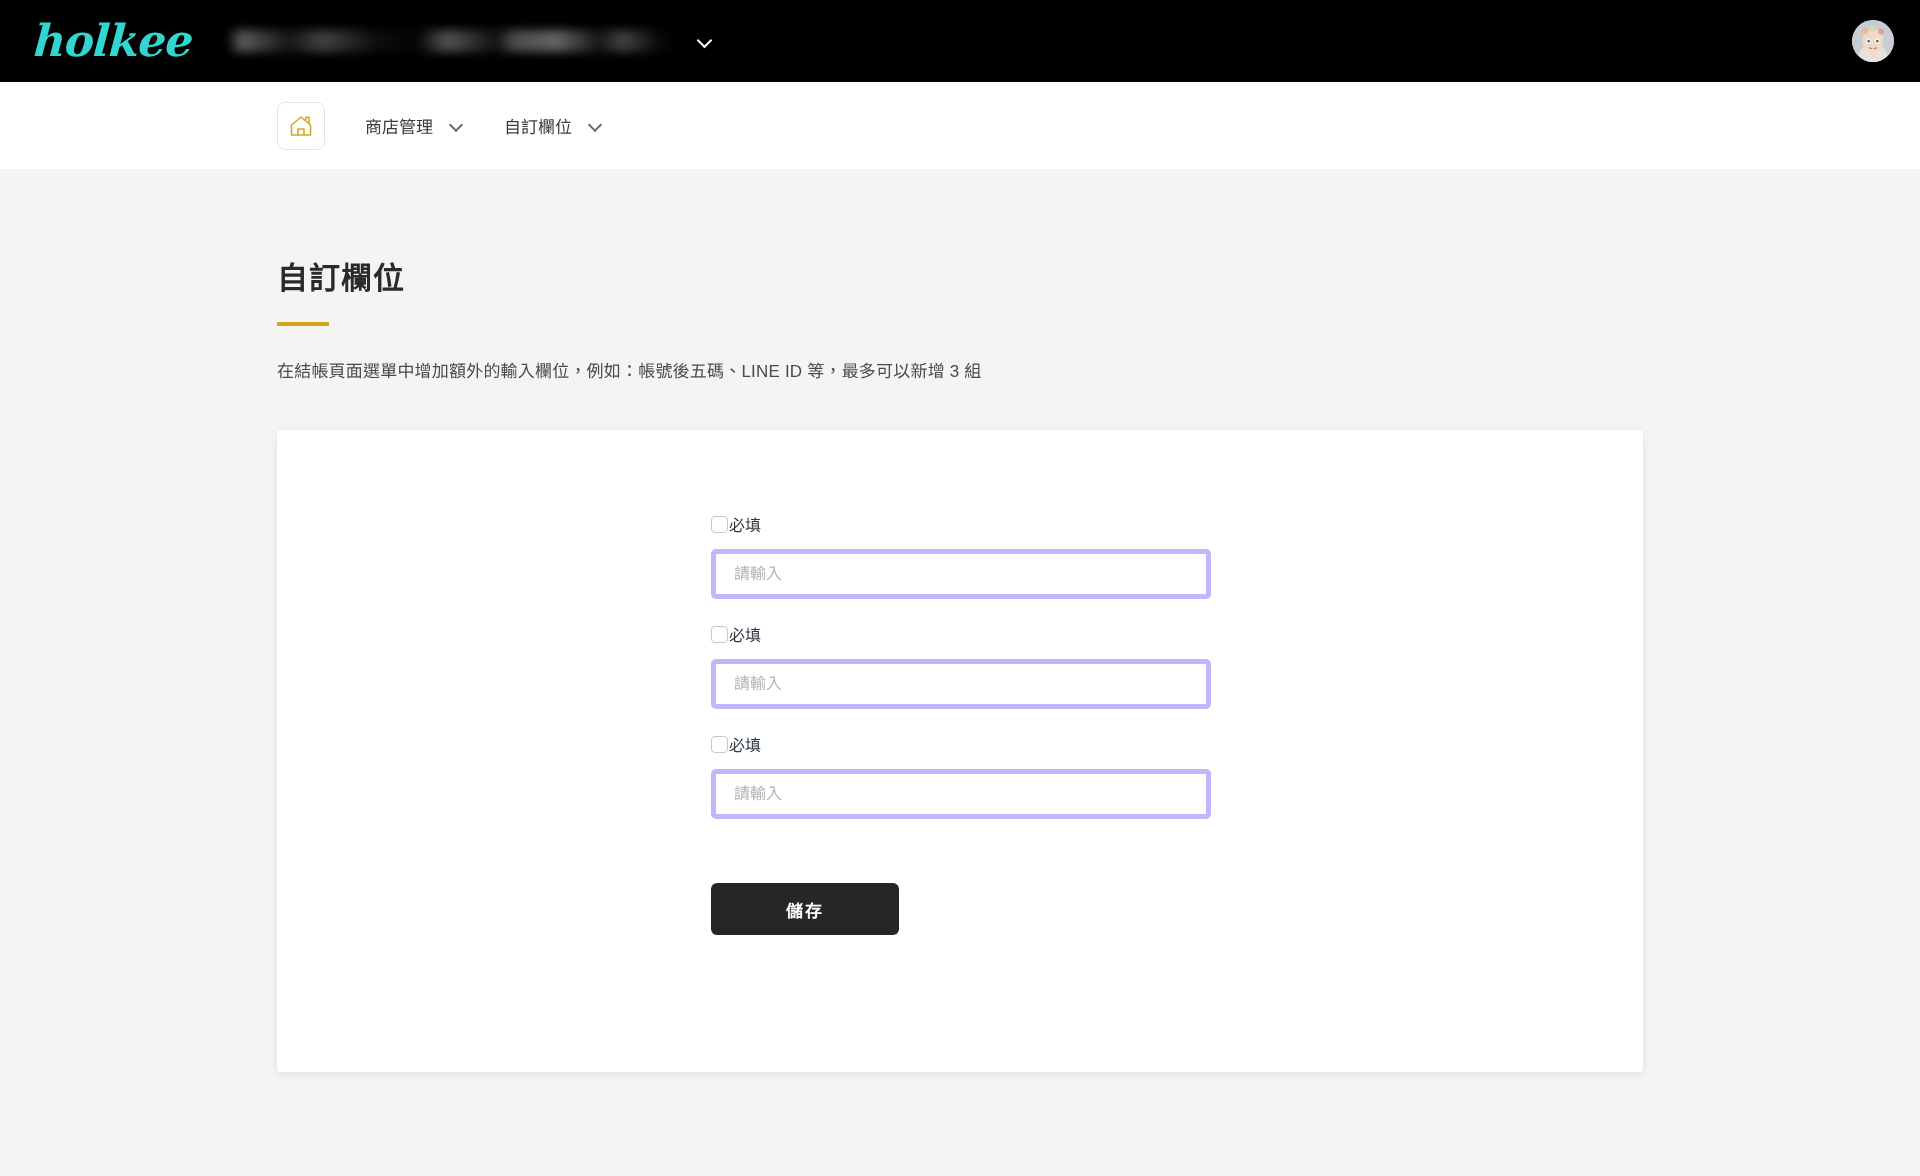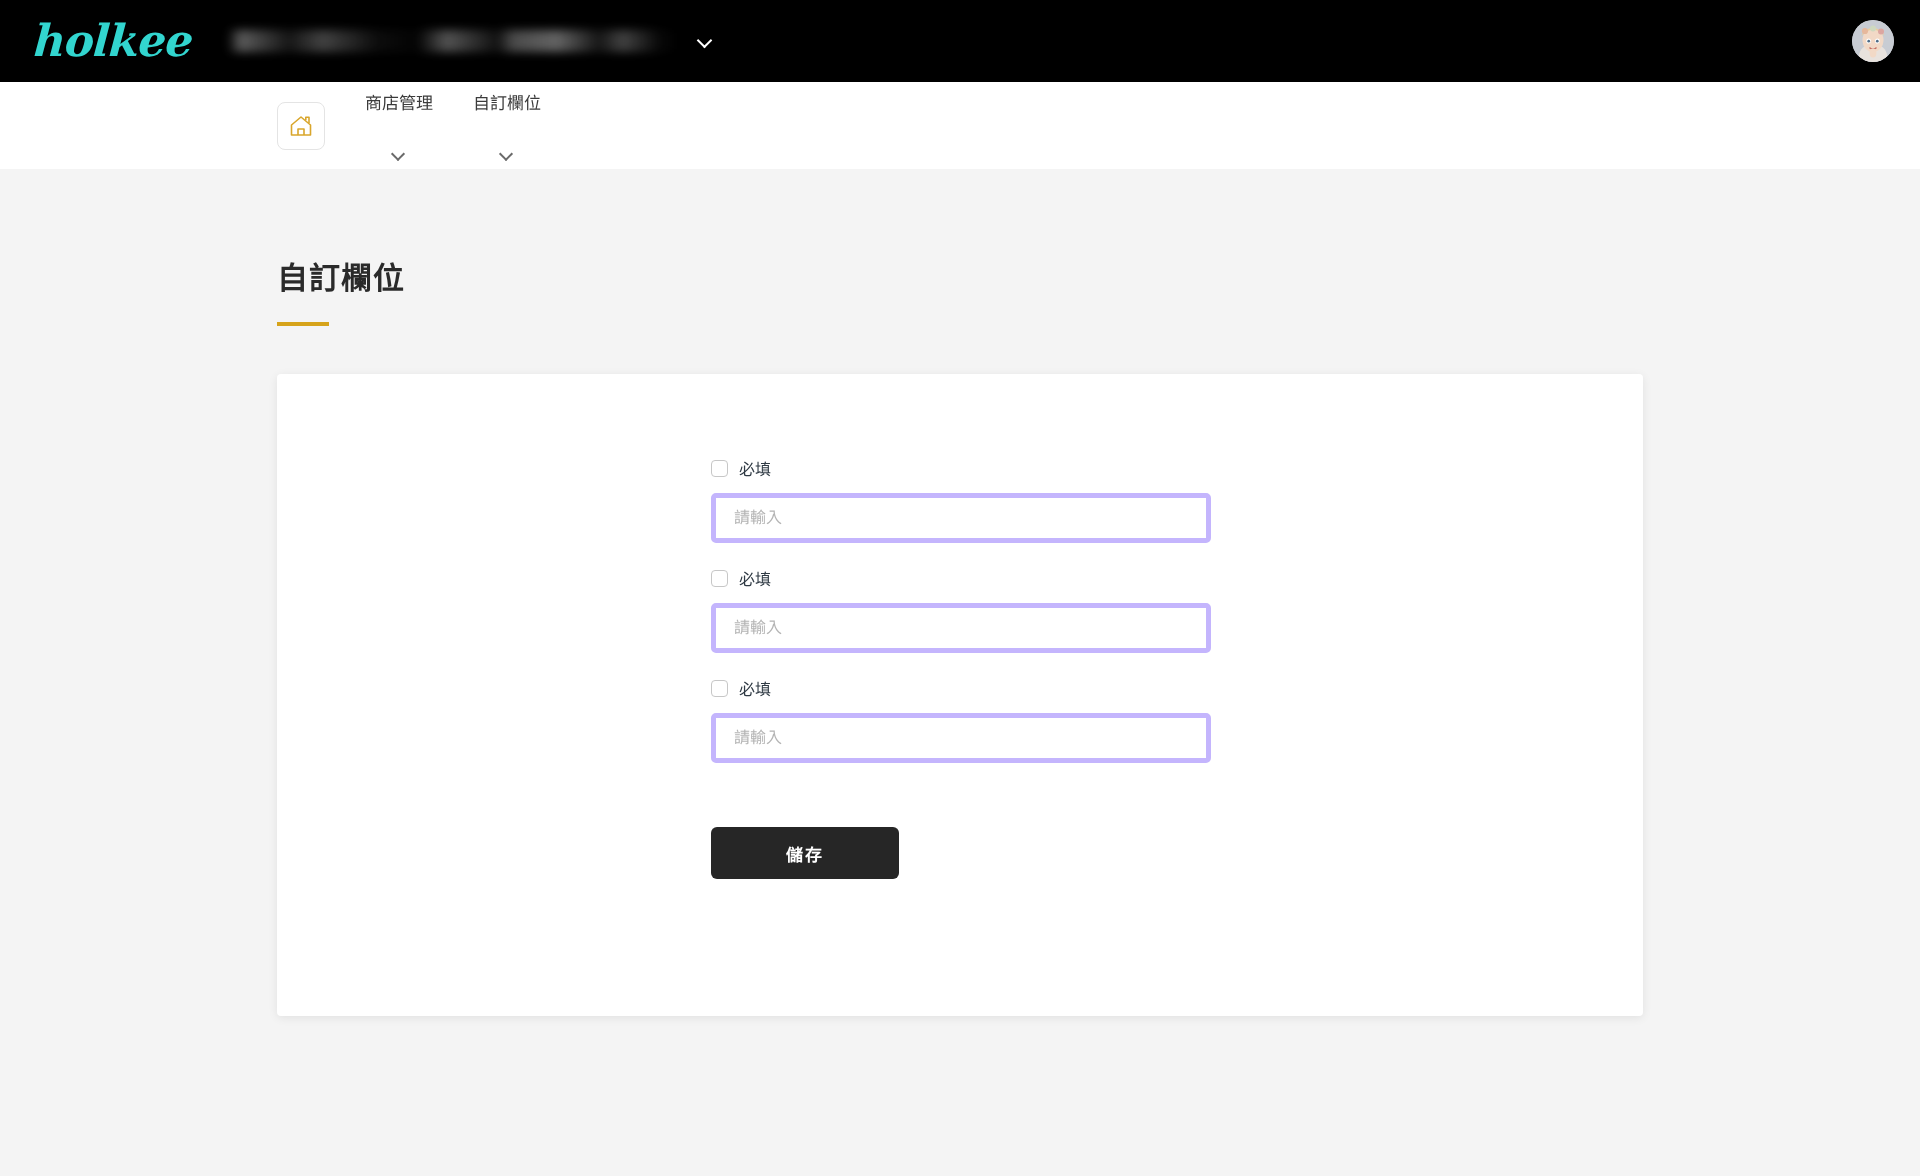--- a/index.html
+++ b/index.html
@@ -107,24 +107,23 @@
     align-items: center;
     justify-content: center;
     cursor: pointer;
     background: #fff;
     flex: none;
   }
   .home-btn svg { display:block; }
   .crumb {
     display: flex;
     align-items: center;
-    gap: 34px;
+    gap: 17px;
     margin-left: 40px;
     cursor: pointer;
-    flex-direction: column;
   }
   .crumb-label {
     font-size: 17px;
     color: #3b3b3b;
     white-space: nowrap;
   }
   .chev-dark {
     width: 14px; height: 14px;
     position: relative;
     flex: none;
@@ -187,21 +186,21 @@
     font-size: 19px;
     font-weight: 700;
     color: #1f1f1f;
     margin: 0 0 33px 0;
     letter-spacing: .5px;
   }
   .field-group { margin-bottom: 23px; }
   .checkrow {
     display: flex;
     align-items: center;
-    gap: 11px;
+    gap: 1px;
     margin-bottom: 13px;
     cursor: pointer;
     width: max-content;
   }
   .checkbox {
     width: 17px; height: 17px;
     border: 1.6px solid #c7c7c7;
     border-radius: 4px;
     background: #fff;
     flex: none;
@@ -293,20 +292,21 @@
   <div class="crumb">
     <span class="crumb-label">自訂欄位</span>
     <span class="chev-dark"></span>
   </div>
 </div>
 
 <div class="page">
 
   <h1 class="page-title">自訂欄位</h1>
   <div class="title-rule"></div>
+  <div class="page-desc">在結帳頁面選單中增加額外的輸入欄位，例如：帳號後五碼、LINE ID 等，最多可以新增 3 組</div>
 
   <div class="card">
     <div class="form-wrap">
 
 
       <div class="field-group">
         <label class="checkrow">
           <span class="checkbox"></span>
           <span class="lbl">必填</span>
         </label>

